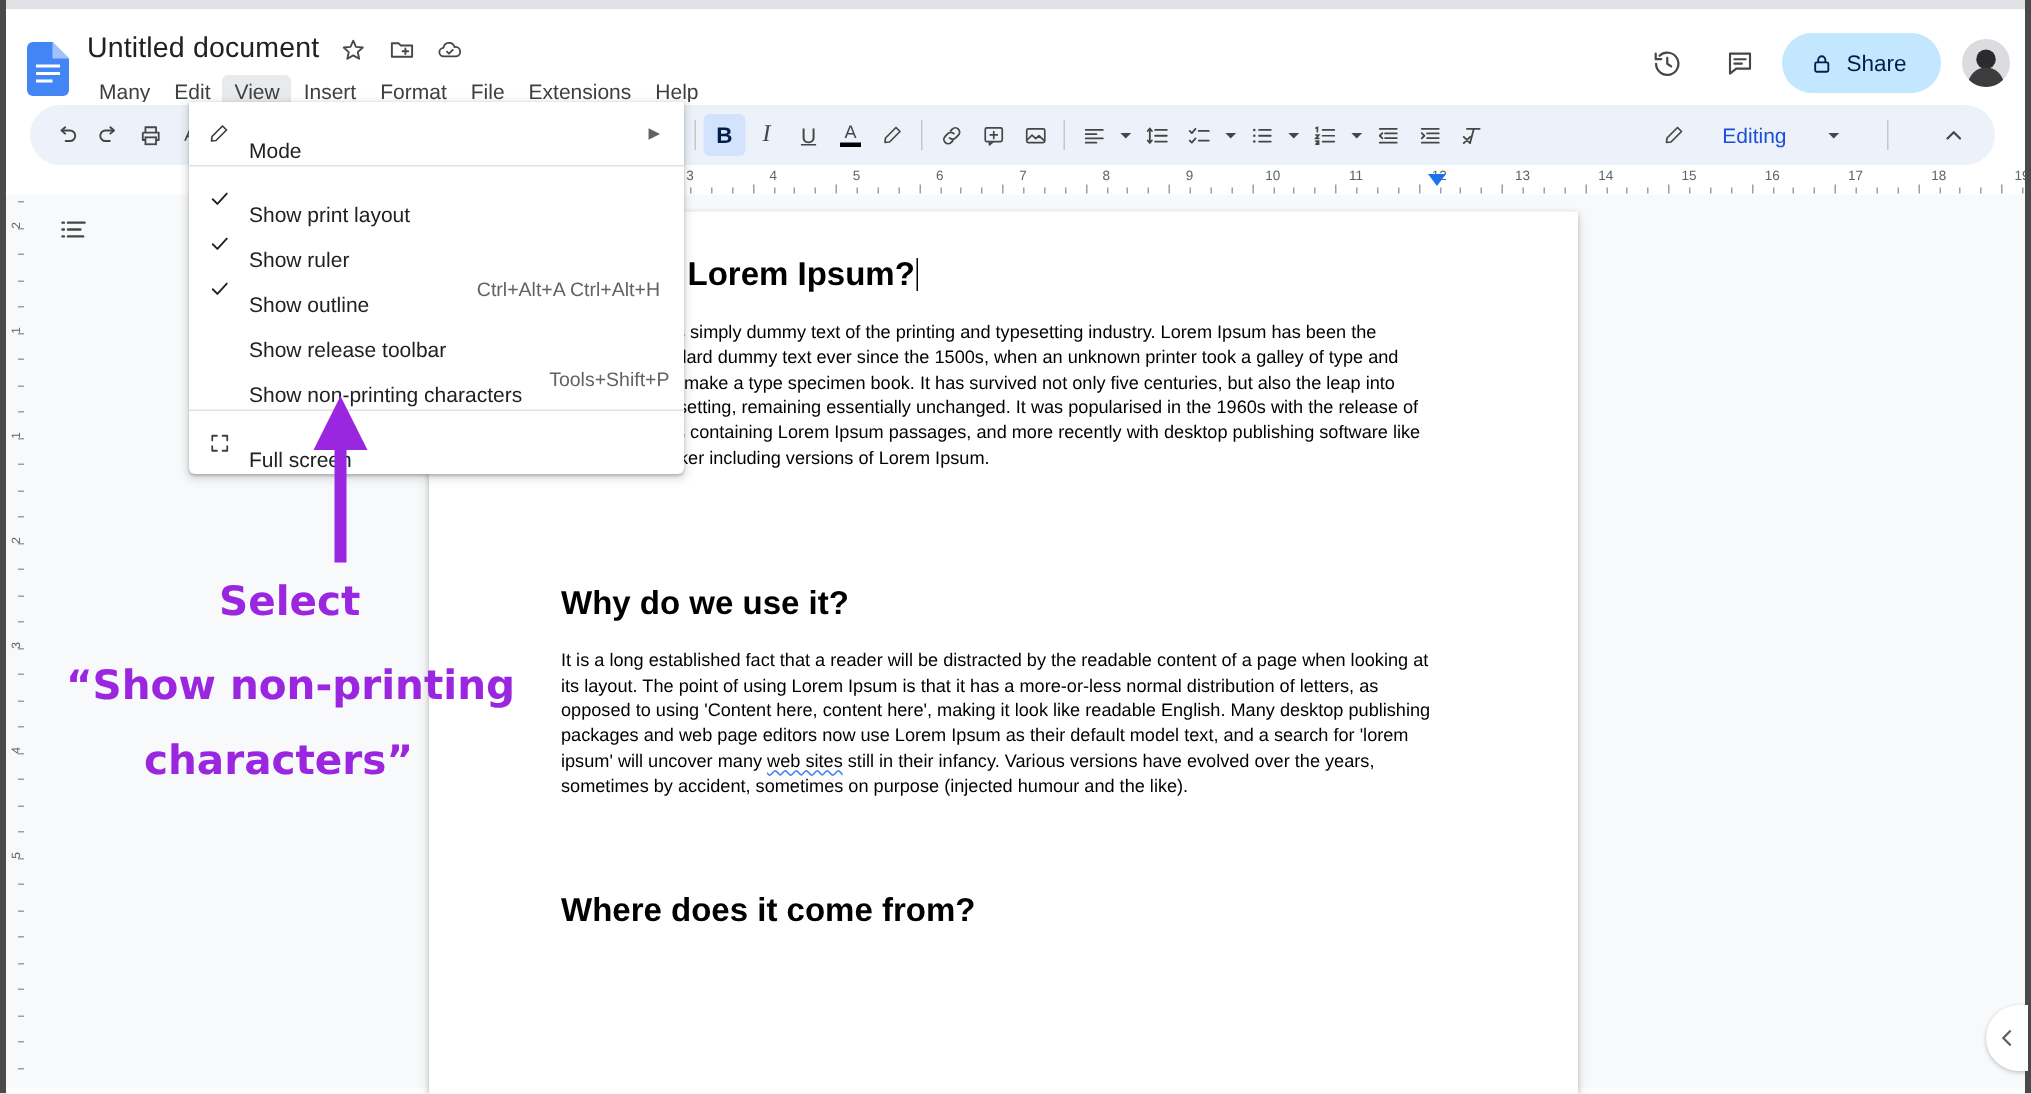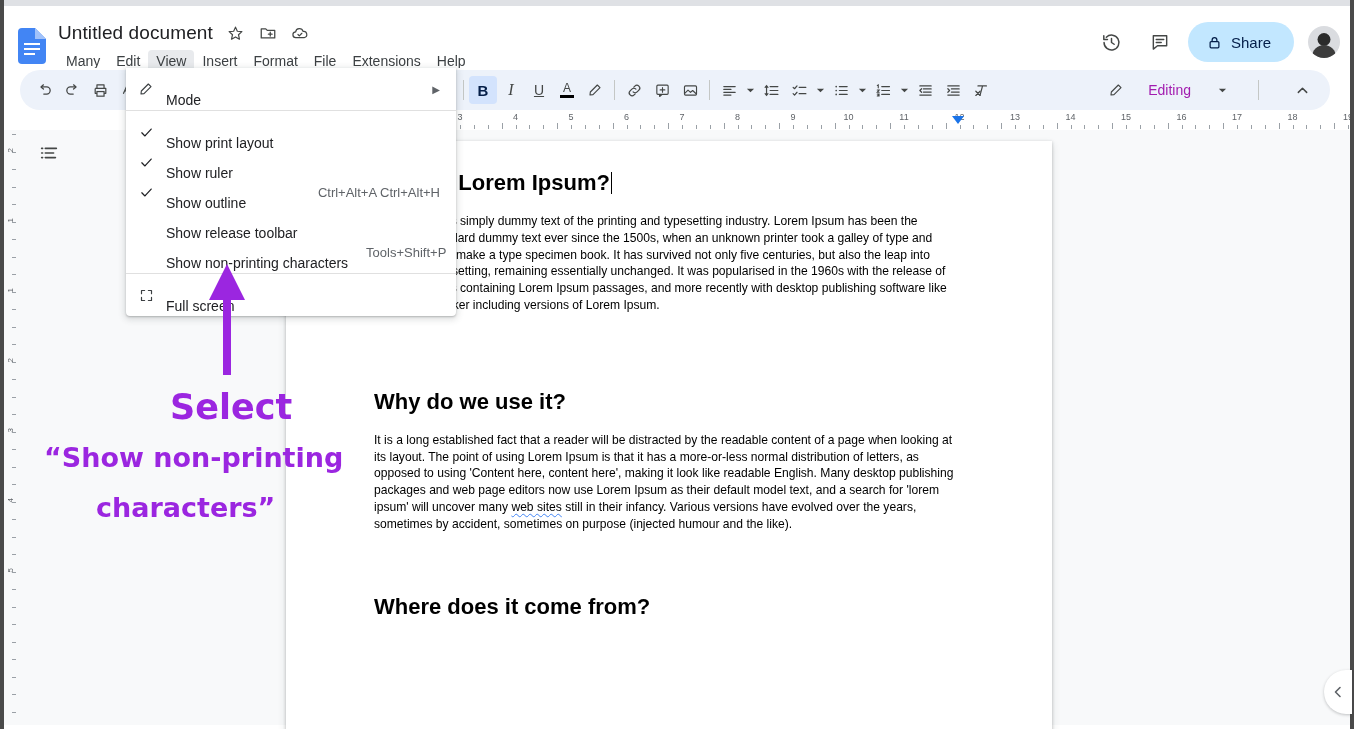--- a/index.html
+++ b/index.html
@@ -101,21 +101,21 @@
   .tb-sep { width:1px; height:20px; background:#c4c7c5; margin:0 5px; flex:none; }
   .tb-caret { width:14px; height:28px; display:flex; align-items:center; justify-content:center; cursor:pointer; color:#444746; flex:none; }
   .fontsize {
     width:34px; height:24px; border:1px solid #c4c7c5; border-radius:4px;
     background:#edf2fa; text-align:center; font-size:13px; color:#1f1f1f;
     line-height:22px; cursor:text;
   }
   .editing-pill {
     display:flex; align-items:center; gap:24px;
     margin-left:auto; padding:0 4px 0 10px; height:30px;
-    border-radius:15px; cursor:pointer; color:#a21caf; font-size:14px;
+    border-radius:15px; cursor:pointer; color:#1d4ed8; font-size:14px;
     flex:none;
     justify-content:center;
   }
 
   
   .hruler {
     position:absolute; top:112px; left:4px; width:1346px; height:18px;
     background:#ffffff; overflow:hidden;
   }
   .hruler .tickwrap { position:absolute; left:0; top:0; width:100%; height:18px; }
@@ -219,21 +219,21 @@
   .anno { position:absolute; left:0; top:0; width:1354px; height:729px; pointer-events:none; z-index:80; }
   .anno-text {
     position:absolute;
     color:#9b26e0;
     font-family:"DejaVu Sans", sans-serif;
     font-weight:bold;
     text-align:center;
     line-height:1.32;
     white-space:nowrap;
   }
-  .anno-l1 { left:146px; top:384px; font-size:35px;margin-left:24px; }
+  .anno-l1 { left:146px; top:384px; font-size:27px; }
   .anno-l2 { left:44px; top:440px; font-size:27px; }
   .anno-l3 { left:96px; top:490px; font-size:27px; }
 </style>
 </head>
 <body>
 
 <div id="app">
 
   <div class="frame-top"></div>
   <div class="frame-top-strip"></div>

